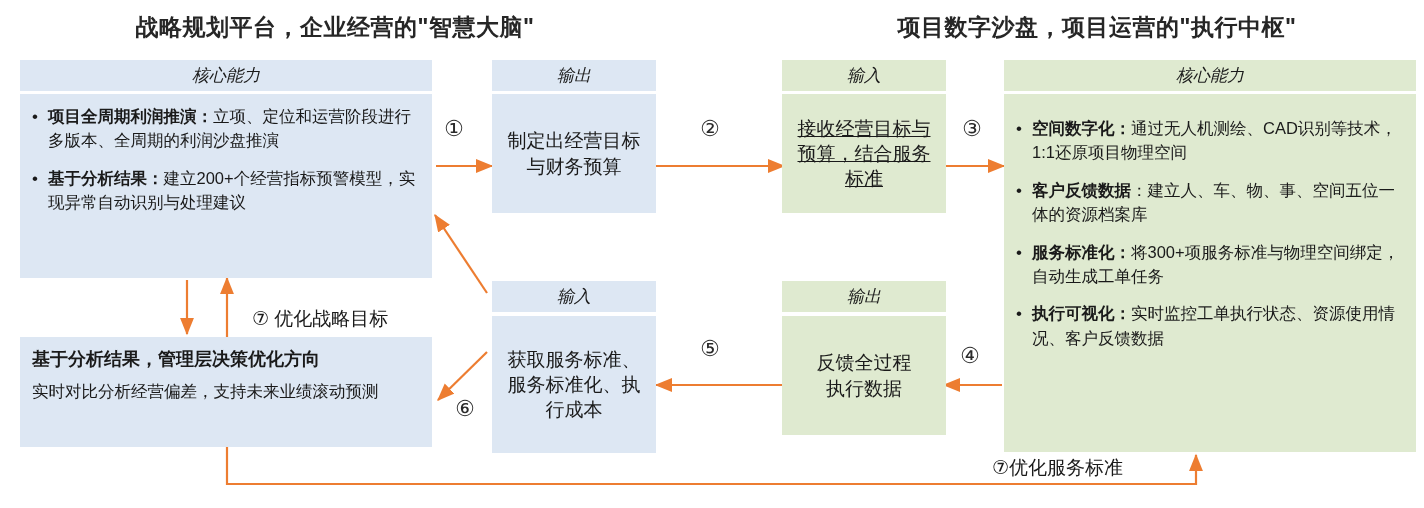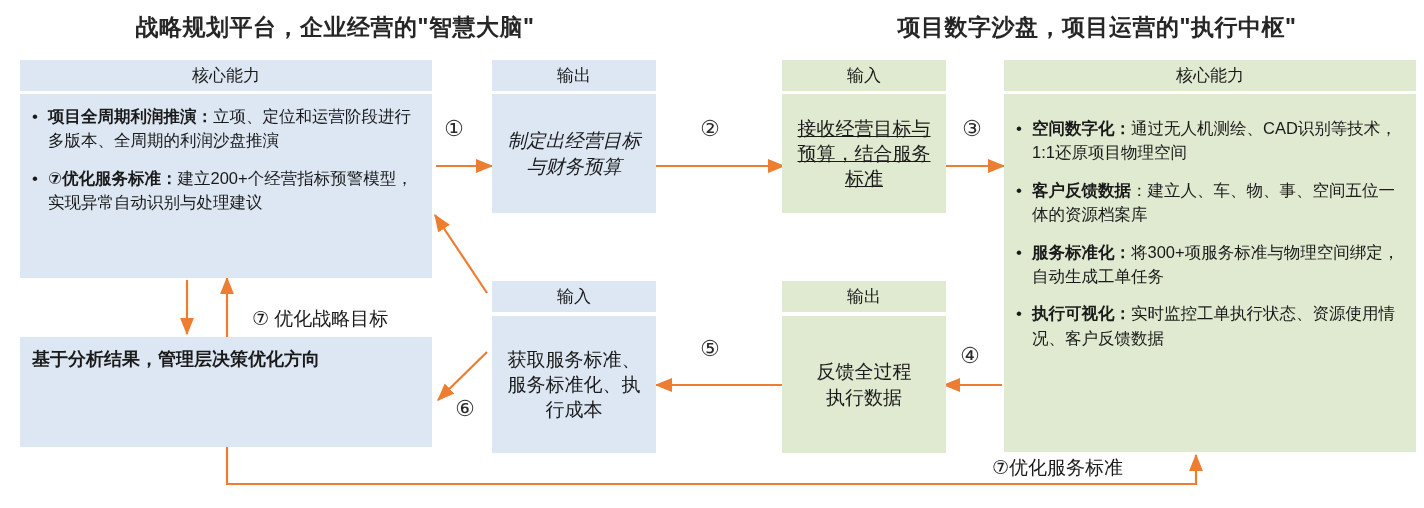--- a/index.html
+++ b/index.html
@@ -16,21 +16,21 @@
 
   
   .panel-title{
     font-size:23px;font-weight:bold;color:#262626;
     text-align:center;letter-spacing:0.5px;white-space:nowrap;
   }
 
   
   .hdr{
     font-size:17px;text-align:center;color:#1a1a1a;
-    display:flex;align-items:center;justify-content:center;
+    display:flex;align-items:center;justify-content:center;font-style:italic;
   }
   .hdr-blue{background:#dde7f3;}
   .hdr-green{background:#dfead0;}
 
   
   .box{}
   .box-blue{background:#dde7f3;}
   .box-green{background:#dfead0;}
 
   .center-txt{
@@ -98,39 +98,40 @@
 
   <div class="abs hdr hdr-blue" style="left:20px;top:60px;width:412px;height:31px;">核心能力</div>
 
   <div class="abs box box-blue bullets" style="left:20px;top:94px;width:412px;height:184px;">
     <div class="bullet-row">
       <span class="dot">•</span>
       <span class="btxt"><b>项目全周期利润推演：</b><span>立项、定位和运营阶段进行多版本、全周期的利润沙盘推演</span></span>
     </div>
     <div class="bullet-row">
       <span class="dot">•</span>
-      <span class="btxt"><b>⑦优化服务标准：</b><span>建立200+个经营指标预警模型，实现异常自动识别与处理建议</span></span>
+      <span class="btxt"><b>基于分析结果：</b><span>建立200+个经营指标预警模型，实现异常自动识别与处理建议</span></span>
     </div>
   </div>
 
   <div class="abs box box-blue txtbox" style="left:20px;top:337px;width:412px;height:110px;">
     <span class="ttl">基于分析结果，管理层决策优化方向</span>
+    <span>实时对比分析经营偏差，支持未来业绩滚动预测</span>
   </div>
 
   <div class="abs hdr hdr-blue" style="left:492px;top:60px;width:164px;height:31px;">输出</div>
-  <div class="abs box box-blue center-txt" style="left:492px;top:94px;width:164px;height:119px;padding:0 10px;font-style:italic;">制定出经营目标与财务预算</div>
+  <div class="abs box box-blue center-txt" style="left:492px;top:94px;width:164px;height:119px;padding:0 10px;">制定出经营目标与财务预算</div>
 
   <div class="abs hdr hdr-blue" style="left:492px;top:281px;width:164px;height:31px;">输入</div>
   <div class="abs box box-blue center-txt" style="left:492px;top:316px;width:164px;height:137px;padding:0 14px;">获取服务标准、服务标准化、执行成本</div>
 
   <div class="abs hdr hdr-green" style="left:782px;top:60px;width:164px;height:31px;">输入</div>
   <div class="abs box box-green center-txt" style="left:782px;top:94px;width:164px;height:119px;padding:0 10px;text-decoration:underline;">接收经营目标与预算，结合服务标准</div>
 
   <div class="abs hdr hdr-green" style="left:782px;top:281px;width:164px;height:31px;">输出</div>
-  <div class="abs box box-green center-txt" style="left:782px;top:316px;width:164px;height:137px;padding:0 26px;text-align:center;">反馈全过程执行数据</div>
+  <div class="abs box box-green center-txt" style="left:782px;top:316px;width:164px;height:119px;padding:0 26px;text-align:center;">反馈全过程执行数据</div>
 
   <div class="abs hdr hdr-green" style="left:1004px;top:60px;width:412px;height:31px;">核心能力</div>
 
   <div class="abs box box-green bullets" style="left:1004px;top:94px;width:412px;height:358px;padding-top:22px;">
     <div class="bullet-row">
       <span class="dot">•</span>
       <span class="btxt"><b>空间数字化：</b><span>通过无人机测绘、CAD识别等技术，1:1还原项目物理空间</span></span>
     </div>
     <div class="bullet-row">
       <span class="dot">•</span>

